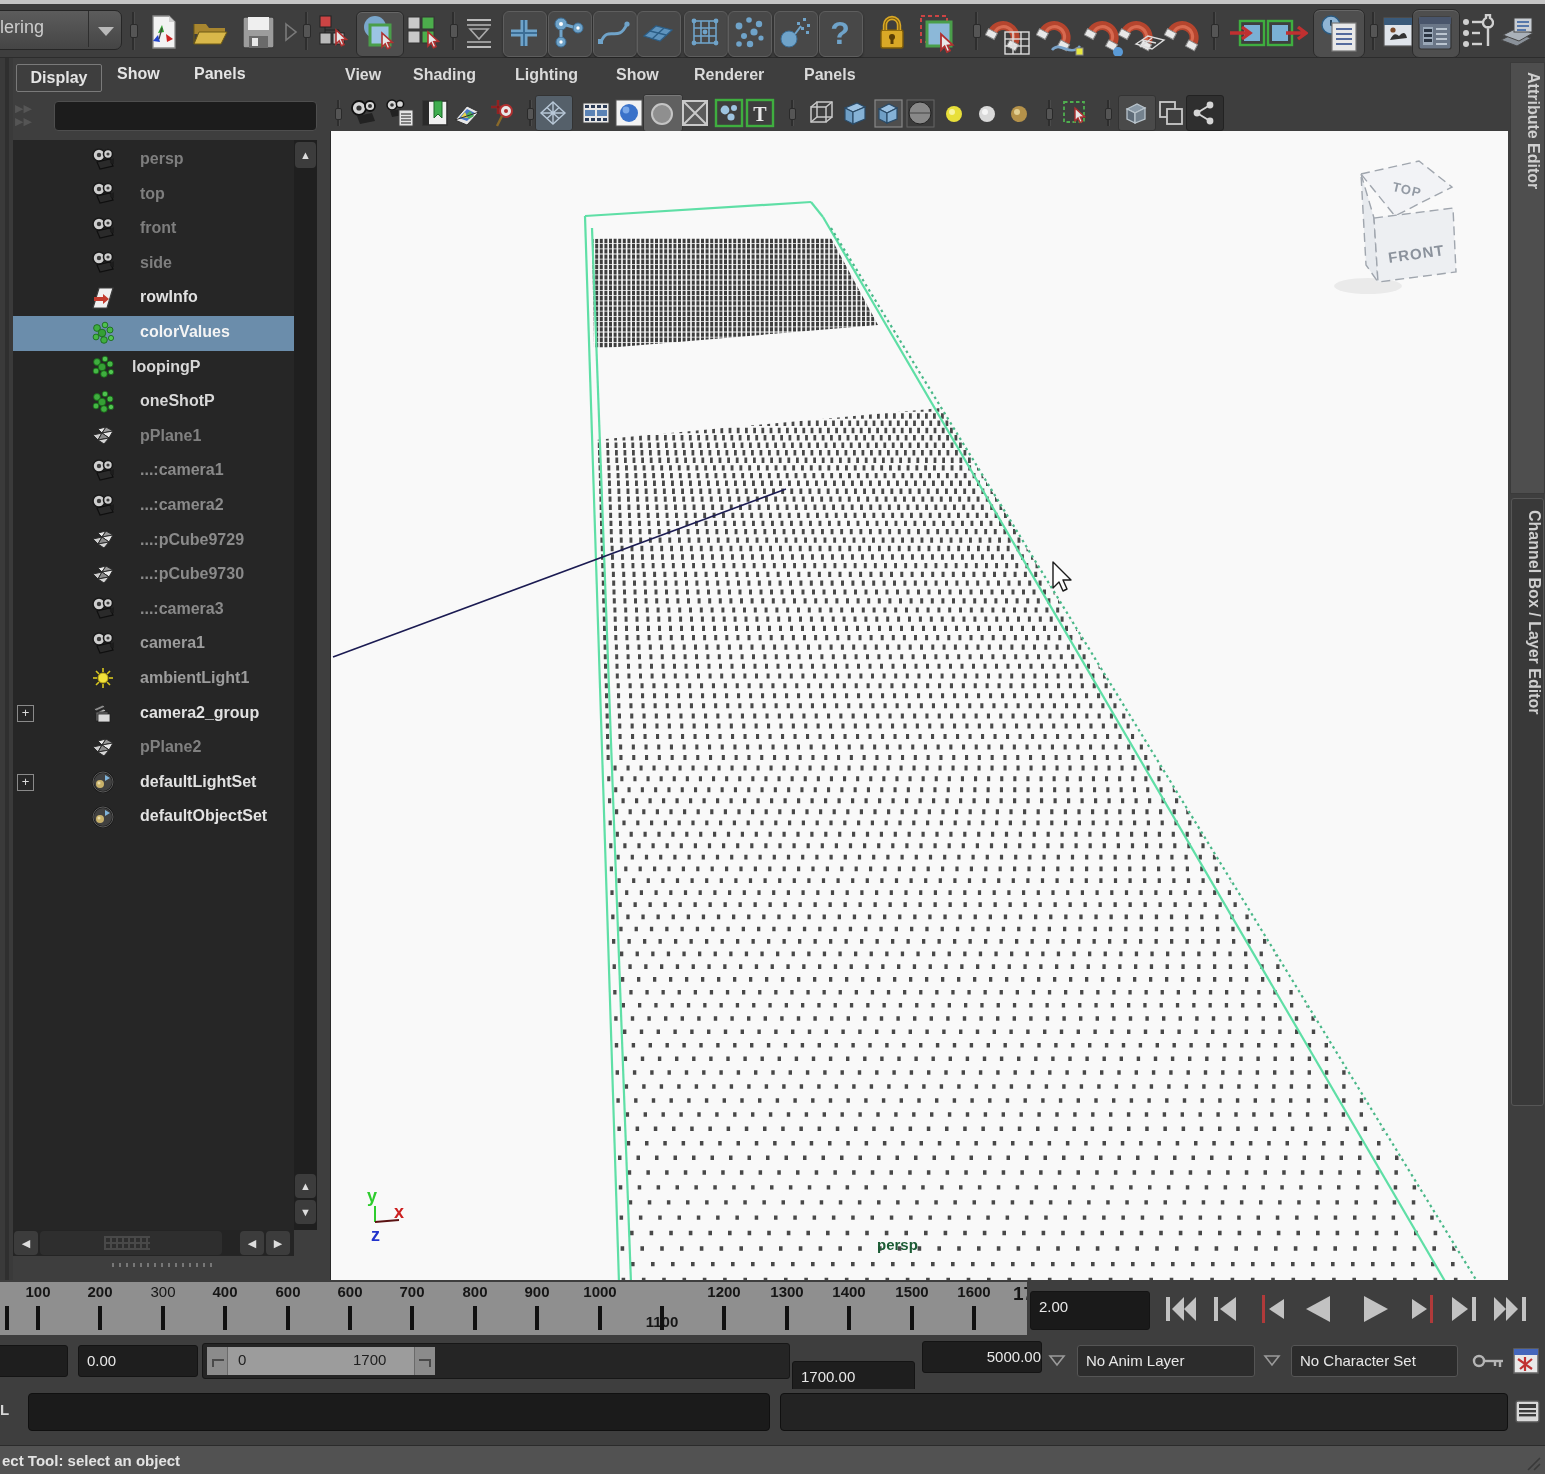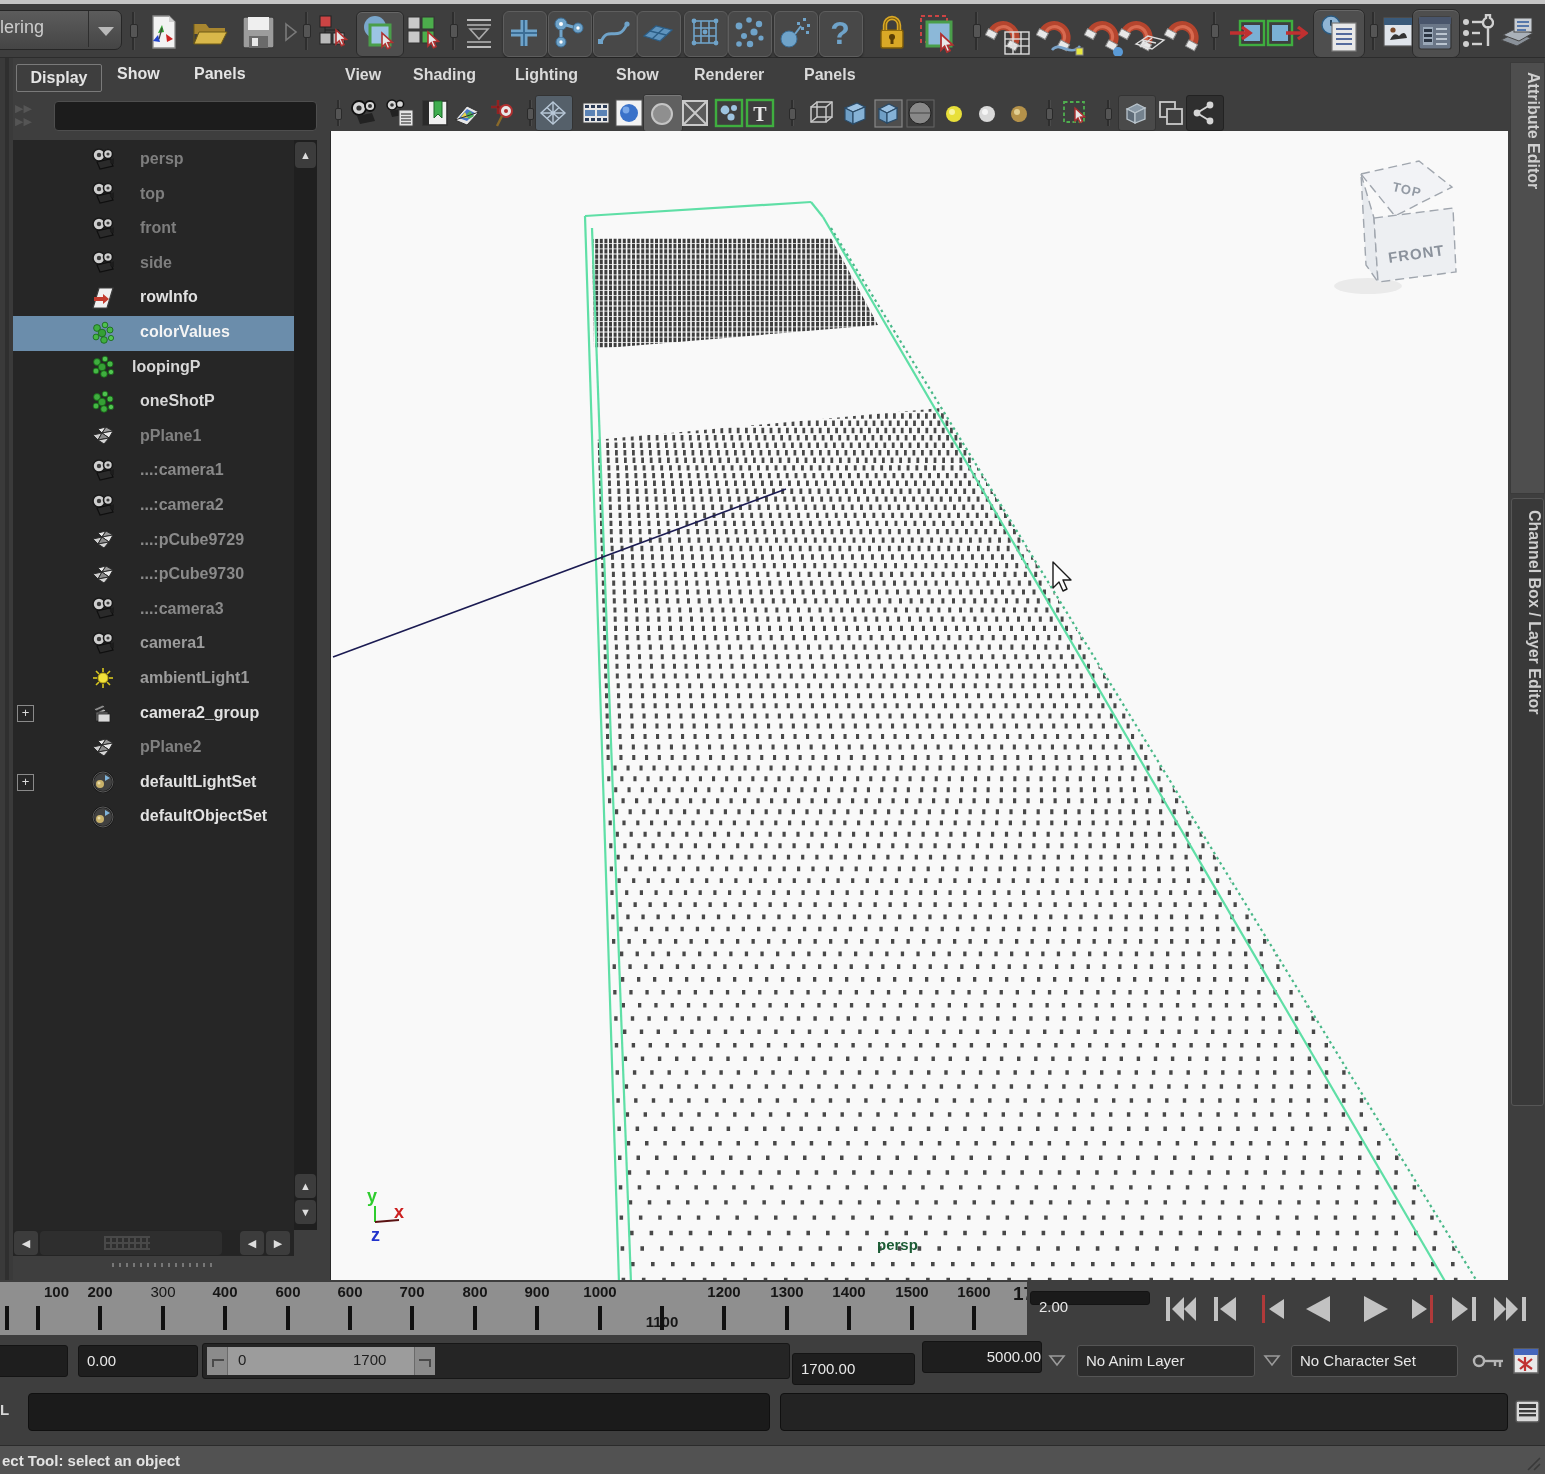--- a/index.html
+++ b/index.html
@@ -853,21 +853,21 @@
 <path d="M722,431 L722,457 L728,451 L732,460 L736,458 L732,449 L740,449 Z" fill="#fdfdfd" stroke="#1a1a1a" stroke-width="1.4" stroke-linejoin="round"></path>
 </svg>
 </div>
 <div id="righttabs" class="abs">
   <div class="abs" style="left:2px;top:4px;width:33px;height:430px;background:#4e4e4e;border:1px solid #3a3a3a;"></div>
   <div class="abs" style="left:4px;top:14px;width:30px;height:420px;color:#cfcfcf;font-size:16px;font-weight:bold;writing-mode:vertical-rl;white-space:nowrap;">Attribute Editor</div>
   <div class="abs" style="left:3px;top:440px;width:31px;height:606px;background:#393939;border:1px solid #565656;border-radius:3px;"></div>
   <div class="abs" style="left:5px;top:452px;width:30px;height:590px;color:#cfcfcf;font-size:16px;font-weight:bold;writing-mode:vertical-rl;white-space:nowrap;">Channel Box / Layer Editor</div>
 </div>
 <div id="rulerrow" class="abs">
-  <div class="fld" style="left:1030px;top:11px;width:120px;height:14px;background:#1a1a1a;">2.00</div>
+  <div class="fld" style="left:1030px;top:11px;width:120px;height:39px;background:#1a1a1a;">2.00</div>
   <svg class="abs" style="left:1164px;top:15px" width="36" height="28" viewBox="0 0 36 28">
       <rect x="2" y="2" width="4" height="24" fill="#c2c2c2"></rect>
       <polygon points="20,2 8,14 20,26" fill="#c2c2c2"></polygon>
       <polygon points="32,2 20,14 32,26" fill="#c2c2c2"></polygon>
     </svg>
   <svg class="abs" style="left:1210px;top:15px" width="36" height="28" viewBox="0 0 36 28">
       <rect x="4" y="2" width="4" height="24" fill="#c2c2c2"></rect>
       <polygon points="26,2 10,14 26,26" fill="#c2c2c2"></polygon>
     </svg>
   <svg class="abs" style="left:1256px;top:15px" width="36" height="28" viewBox="0 0 36 28">
@@ -888,21 +888,21 @@
       <polygon points="6,2 22,14 6,26" fill="#c2c2c2"></polygon>
       <rect x="26" y="2" width="4" height="24" fill="#c2c2c2"></rect>
     </svg>
   <svg class="abs" style="left:1492px;top:15px" width="36" height="28" viewBox="0 0 36 28">
       <polygon points="2,2 14,14 2,26" fill="#c2c2c2"></polygon>
       <polygon points="14,2 26,14 14,26" fill="#c2c2c2"></polygon>
       <rect x="30" y="2" width="4" height="24" fill="#c2c2c2"></rect>
     </svg>
 </div>
 <div id="ruler" class="abs">
-  <div class="abs" style="left:7px;top:1px;width:62px;text-align:right;color:#161616;font-size:15px;font-weight:bold;">100</div>
+  <div class="abs" style="left:7px;top:1px;width:62px;text-align:center;color:#161616;font-size:15px;font-weight:bold;">100</div>
   <div class="abs" style="left:36px;top:24px;width:4px;height:24px;background:#111;"></div>
   <div class="abs" style="left:69px;top:1px;width:62px;text-align:center;color:#161616;font-size:15px;font-weight:bold;">200</div>
   <div class="abs" style="left:98px;top:24px;width:4px;height:24px;background:#111;"></div>
   <div class="abs" style="left:132px;top:1px;width:62px;text-align:center;color:#161616;font-size:15px;font-weight:normal;">300</div>
   <div class="abs" style="left:161px;top:24px;width:4px;height:24px;background:#111;"></div>
   <div class="abs" style="left:194px;top:1px;width:62px;text-align:center;color:#161616;font-size:15px;font-weight:bold;">400</div>
   <div class="abs" style="left:223px;top:24px;width:4px;height:24px;background:#111;"></div>
   <div class="abs" style="left:257px;top:1px;width:62px;text-align:center;color:#161616;font-size:15px;font-weight:bold;">600</div>
   <div class="abs" style="left:286px;top:24px;width:4px;height:24px;background:#111;"></div>
   <div class="abs" style="left:319px;top:1px;width:62px;text-align:center;color:#161616;font-size:15px;font-weight:bold;">600</div>
@@ -934,21 +934,21 @@
   <div class="fld" style="left:-6px;top:8px;width:74px;height:32px;"></div>
   <div class="fld" style="left:78px;top:8px;width:120px;height:32px;">0.00</div>
   <div class="abs" style="left:202px;top:6px;width:588px;height:36px;background:#252525;border:1px solid #171717;border-radius:3px;box-sizing:border-box;"></div>
   <div class="abs" style="left:207px;top:10px;width:227px;height:28px;background:#9c9c9c;"></div>
   <div class="abs" style="left:207px;top:10px;width:20px;height:28px;background:#8b8b8b;border-right:1px solid #6a6a6a;"></div>
   <div class="abs" style="left:414px;top:10px;width:20px;height:28px;background:#8b8b8b;border-left:1px solid #6a6a6a;"></div>
   <div class="abs" style="left:212px;top:22px;width:10px;height:6px;border-left:2px solid #4a4a4a;border-top:2px solid #4a4a4a;"></div>
   <div class="abs" style="left:419px;top:22px;width:10px;height:6px;border-right:2px solid #4a4a4a;border-top:2px solid #4a4a4a;"></div>
   <div class="abs" style="left:238px;top:14px;color:#1e1e1e;font-size:15px;">0</div>
   <div class="abs" style="left:353px;top:14px;color:#1e1e1e;font-size:15px;">1700</div>
-  <div class="fld" style="left:792px;top:16px;width:123px;height:32px;">1700.00</div>
+  <div class="fld" style="left:792px;top:24px;width:123px;height:32px;">1700.00</div>
   <div class="fld" style="left:922px;top:4px;width:120px;height:32px;text-align:right;">5000.00</div>
   <svg class="abs" style="left:1047px;top:16px" width="20" height="16" viewBox="0 0 20 16">
       <polygon points="3,3 17,3 10,12" fill="none" stroke="#9a9a9a" stroke-width="1.6"></polygon>
     </svg>
   <div class="fld" style="left:1077px;top:8px;width:178px;height:32px;background:#2c2c2c;border:1px solid #555;">No Anim Layer</div>
   <svg class="abs" style="left:1262px;top:16px" width="20" height="16" viewBox="0 0 20 16">
       <polygon points="3,3 17,3 10,12" fill="none" stroke="#9a9a9a" stroke-width="1.6"></polygon>
     </svg>
   <div class="fld" style="left:1291px;top:8px;width:167px;height:32px;background:#2c2c2c;border:1px solid #555;">No Character Set</div>
   <svg class="abs" style="left:1471px;top:14px" width="36" height="20" viewBox="0 0 36 20">

